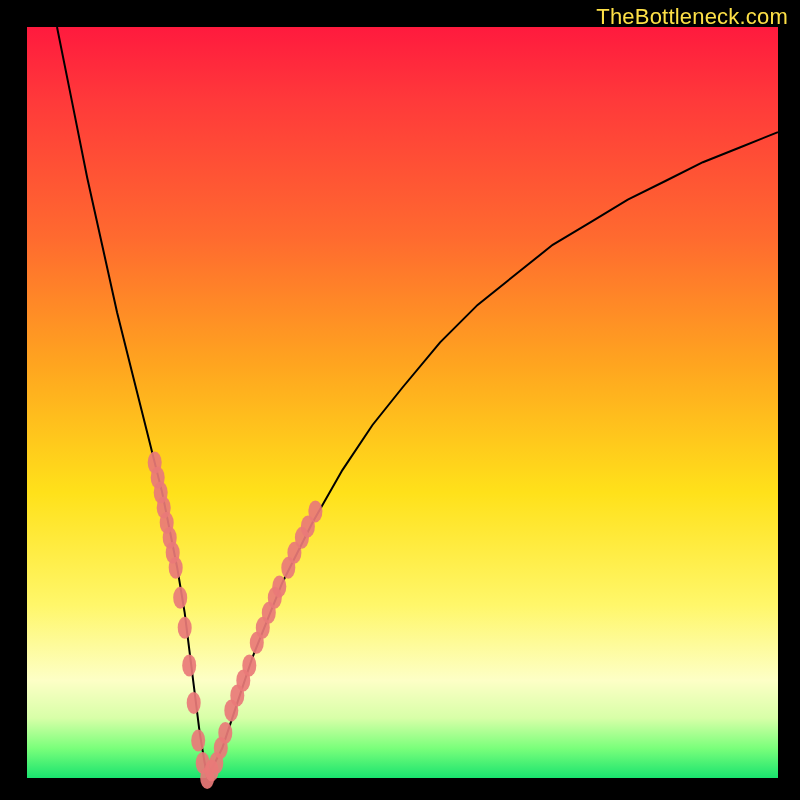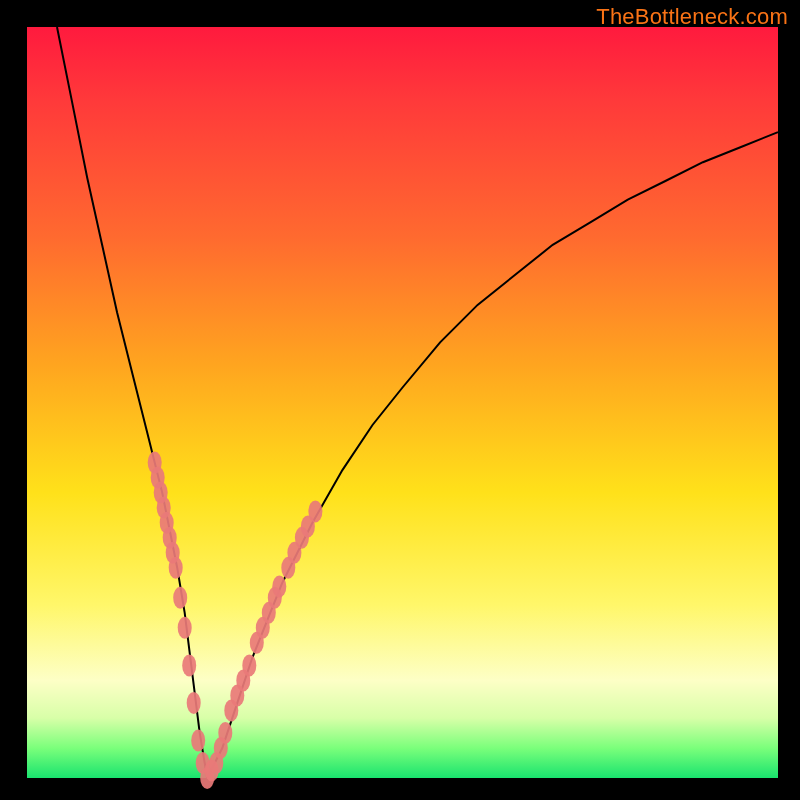--- a/index.html
+++ b/index.html
@@ -32,21 +32,21 @@
       #fff76a 77%,
       #fdffc6 87%,
       #d8ffa8 92%,
       #7bff7b 96%,
       #19e36e 100%);
   }
   .watermark {
     position: absolute;
     top: 4px;
     right: 12px;
-    color: #f97316;
+    color: #fde047;
     font-size: 22px;
     letter-spacing: 0.2px;
     font-weight: 500;
     user-select: none;
     margin-left: 40px;
   }
   svg.curve {
     position: absolute;
     left: 0;
     top: 0;

